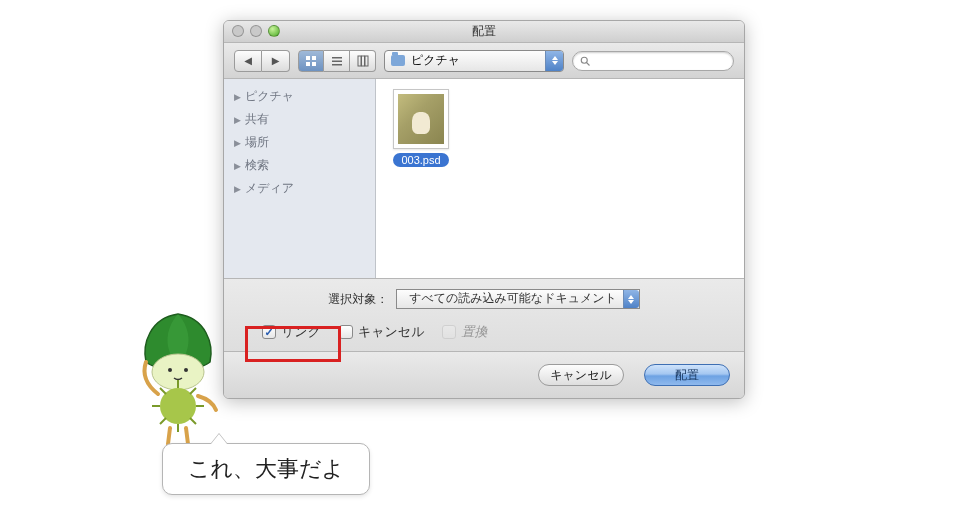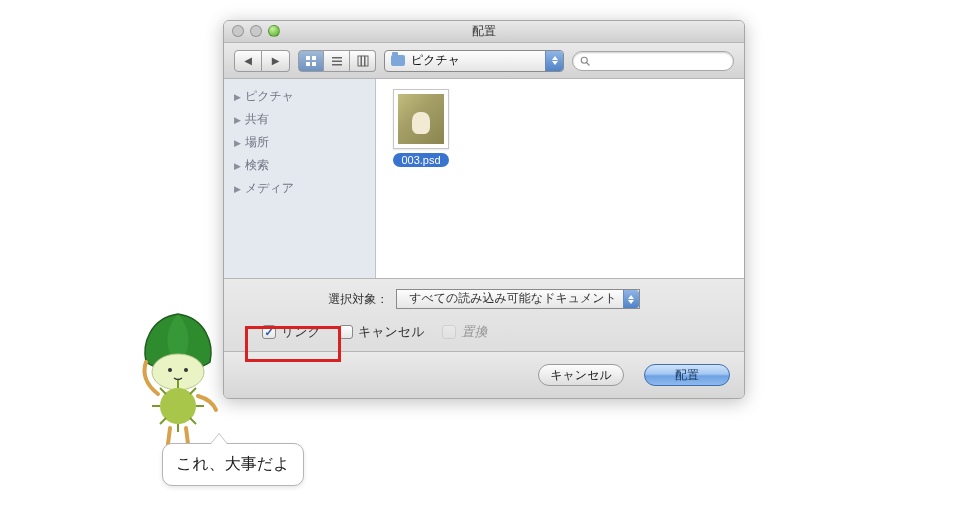--- a/index.html
+++ b/index.html
@@ -112,21 +112,21 @@
     background:linear-gradient(#cfe3fb 0%,#a4c7f1 45%,#6da2e3 55%,#8fb9ed 100%);
     color:#14335c;font-weight:500;
   }
 
   
   .mascot{position:absolute;left:128px;top:310px;width:100px;height:140px;}
   .mascot svg{width:100%;height:100%;}
   .speech{
     position:absolute;left:162px;top:443px;
     background:#fff;border:1px solid #b5b5b5;border-radius:10px;
-    padding:10px 13px;font-size:16px;color:#222;
+    padding:10px 25px;font-size:22px;color:#222;
     box-shadow:0 2px 4px rgba(0,0,0,0.1);
   }
   .speech:before{
     content:"";position:absolute;left:48px;top:-10px;
     width:0;height:0;border-left:8px solid transparent;border-right:8px solid transparent;border-bottom:10px solid #fff;
     filter:drop-shadow(0 -1px 0 #b5b5b5);
   }
 </style>
 </head>
 <body>

